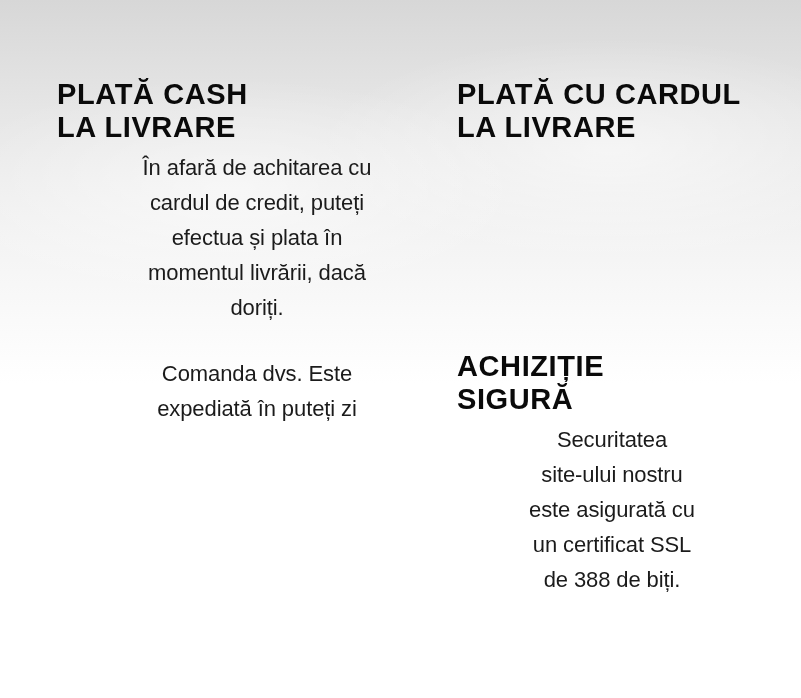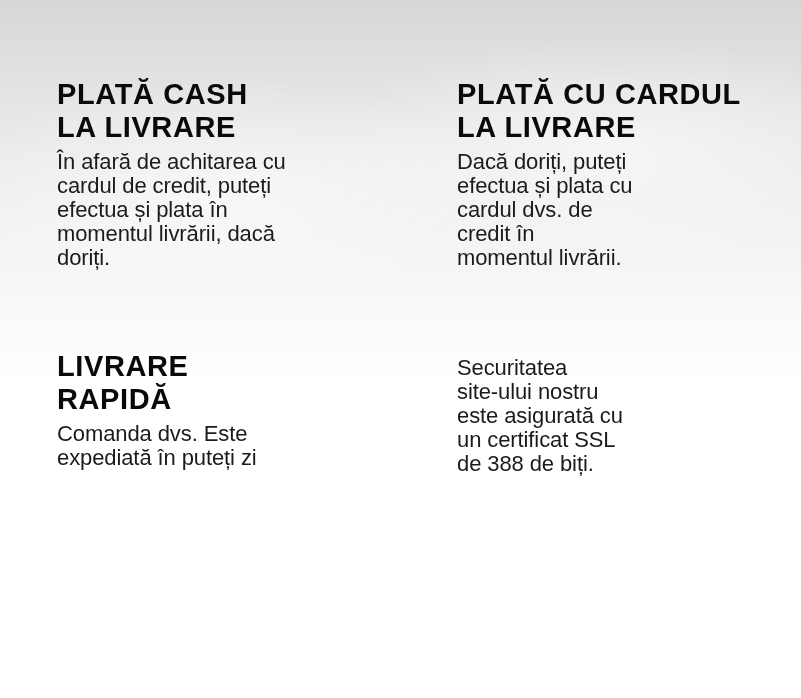--- a/index.html
+++ b/index.html
@@ -36,25 +36,26 @@
     line-height: 33px;
     font-weight: 800;
     letter-spacing: 0.6px;
     color: #0a0a0a;
     white-space: pre-line;
     text-transform: uppercase;
   }
   .feature-desc {
     margin: 6px 0 0 0;
     font-size: 22px;
-    line-height: 24px;
+    line-height: 35px;
     font-weight: 400;
     letter-spacing: -0.1px;
     color: #1b1b1b;
     white-space: pre-line;
+    text-align: center;
   }
 </style>
 </head>
 <body>
 
 <div class="page">
   <div class="features-grid">
 
     <div class="feature-card">
       <h2 class="feature-title">PLATĂ CASH
@@ -62,35 +63,30 @@
       <p class="feature-desc">În afară de achitarea cu
 cardul de credit, puteți
 efectua și plata în
 momentul livrării, dacă
 doriți.</p>
     </div>
 
     <div class="feature-card">
       <h2 class="feature-title">PLATĂ CU CARDUL
 LA LIVRARE</h2>
-      <p class="feature-desc">Dacă doriți, puteți
-efectua și plata cu
-cardul dvs. de
-credit în
-momentul livrării.</p>
     </div>
 
     <div class="feature-card">
-      <h2 class="feature-title">LIVRARE
-RAPIDĂ</h2>
       <p class="feature-desc">Comanda dvs. Este
 expediată în puteți zi</p>
     </div>
 
     <div class="feature-card">
+      <h2 class="feature-title">ACHIZIȚIE
+SIGURĂ</h2>
       <p class="feature-desc">Securitatea
 site-ului nostru
 este asigurată cu
 un certificat SSL
 de 388 de biți.</p>
     </div>
 
   </div>
 </div>
 

